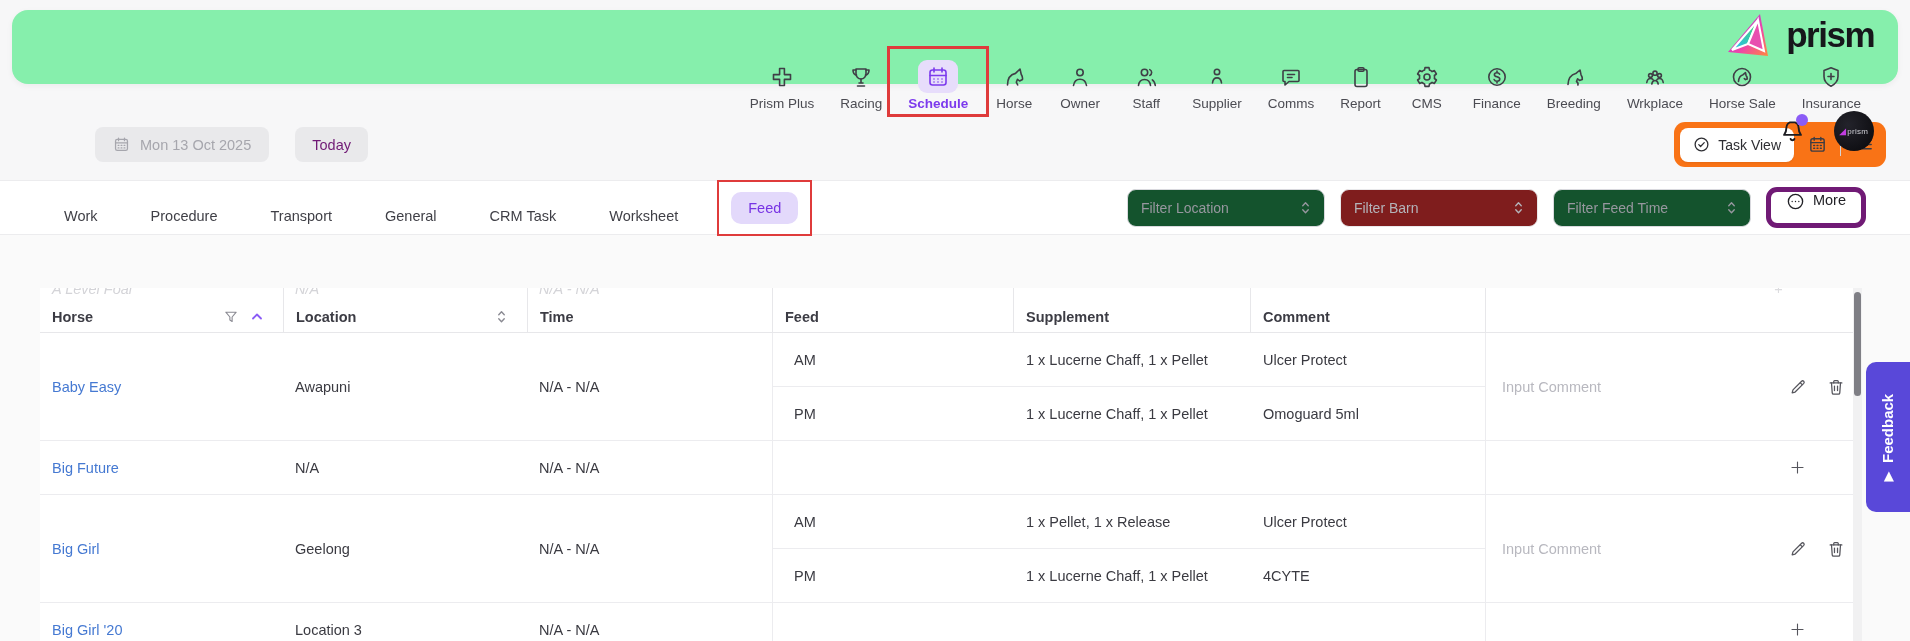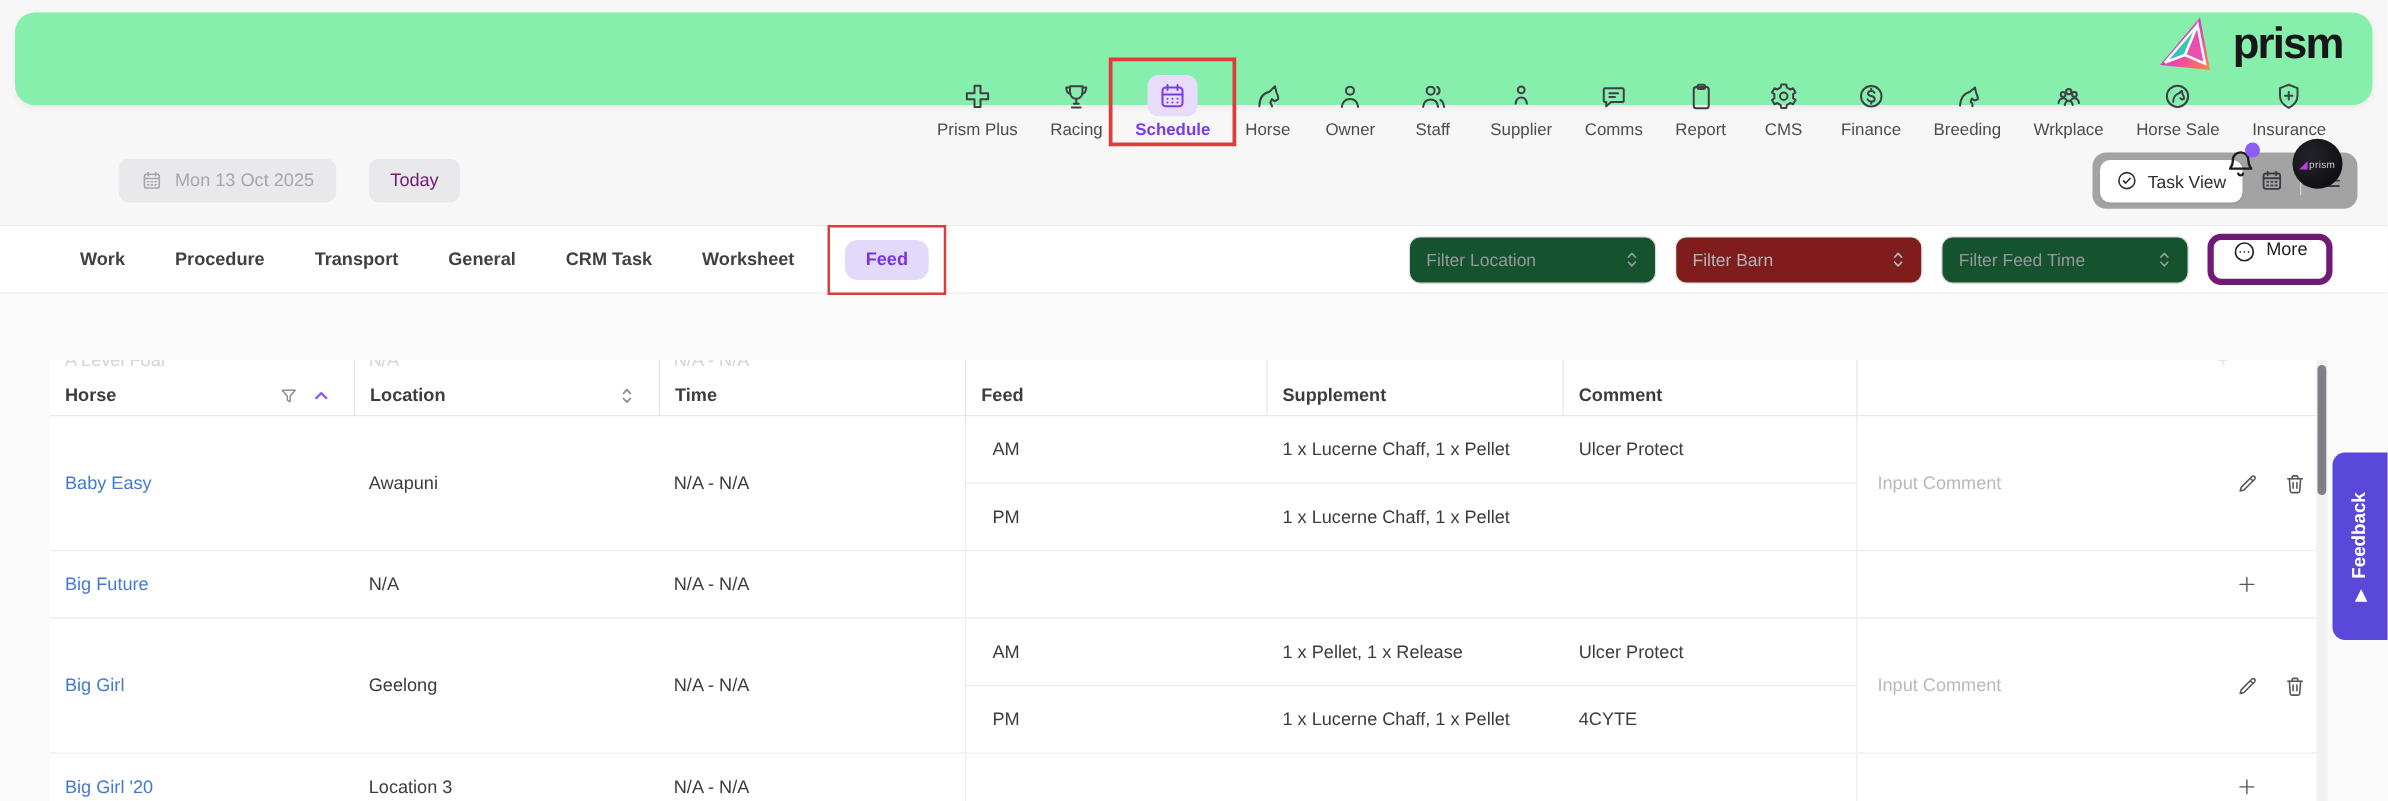--- a/index.html
+++ b/index.html
@@ -31,53 +31,53 @@
     display:flex; align-items:center; justify-content:center; cursor:pointer; overflow:hidden; }
   .avatar span { font-size:8px; color:#cfcfd6; letter-spacing:.3px; }
   .avatar b { color:#c13de0; font-size:8px; margin-right:1px; }
 
   
   .toolbar { margin:38px 24px 0 95px; height:45px; display:flex; align-items:center; }
   .btn-gray { background:#e9e9eb; border-radius:8px; height:35px; display:flex; align-items:center;
     font-size:14.5px; cursor:pointer; border:none; }
   .date-btn { padding:0 18px; gap:10px; color:#a6a6ad; }
   .today-btn { margin-left:26px; padding:0 17px; color:#701a75;text-align:center; }
-  .view-switch { margin-left:auto; background:#a3a3a3; border-radius:11px; padding:5px 6px;
+  .view-switch { margin-left:auto; background:#f97316; border-radius:11px; padding:5px 6px;
     display:flex; align-items:center; gap:7px; height:45px; }
   .task-view-pill { background:#fff; border-radius:8px; height:34px; padding:0 13px; display:flex;
     gap:8px; align-items:center; font-size:14px; color:#2e2e33; box-shadow:0 1px 2px rgba(0,0,0,.08);
     cursor:pointer; }
   .vs-icon-btn { width:32px; height:32px; display:flex; align-items:center; justify-content:center;
     color:#3c3c43; cursor:pointer; }
   .vs-divider { width:1px; height:22px; background:#d5d5d9; }
 
   
   .tabs-row { margin-top:13px; height:55px; background:#fff; border-top:1px solid #ececee;
     border-bottom:1px solid #ececee; display:flex; align-items:center; padding:0 44px 0 64px; }
-  .tabs { display:flex; align-items:center; gap:40px;font-weight:bold; }
+  .tabs { display:flex; align-items:flex-end; gap:53px; }
   .tab { font-size:14.5px; color:#3f3f46; cursor:pointer; white-space:nowrap; position:relative; }
   .tab.active { background:#e3d9fb; color:#7733e4; padding:8px 17px; border-radius:10px; }
   .tab .red-box { top:-12px; bottom:-12px; left:-14px; right:-14px; border-width:2.5px; }
   .filters { margin-left:auto; display:flex; align-items:center; gap:15px; }
   .select { width:198px; height:38px; border:1px solid #d9d9de; border-radius:9px; background:#14532d;
     display:flex; align-items:center; justify-content:space-between; padding:0 13px;
     color:#97979f; font-size:14px; cursor:pointer; }
   .select.disabled { background:#7f1d1d; border-color:#e9e9eb; color:#b4b4ba; cursor:default; }
   .more-btn { height:41px; border:5px solid #701a75; border-radius:11px; background:#fff;
     padding:0 15px; display:flex; gap:8px; font-size:14.5px; color:#212126;
     cursor:pointer; }
 
   
   .content { position:relative; height:416px; background:#fafafa; overflow:hidden; }
   .feed-table { position:absolute; left:40px; top:53px; width:1813px; background:#fff; }
   .grid-cols { display:grid; grid-template-columns:243px 244px 245px 241px 237px 235px 277px 1fr; }
   .thead { position:relative; height:45px; border-bottom:1px solid #e7e7ea; overflow:hidden;
     background:#fff; }
   .ghost-row { position:absolute; left:0; right:0; top:-7px; color:#d4d4d8; font-size:14.5px; }
-  .ghost-row > div { padding-left:12px; }
+  .ghost-row > div { padding-left:12px;font-style:italic; }
   .ghost-plus { color:#dcdcdf; padding-left:26px; }
   .head-cells { position:relative; height:45px; }
   .hcell { display:flex; align-items:center; padding:12px 20px 0 12px; font-size:14.5px;
     font-weight:700; color:#3c3c44; border-left:1px solid #e7e7ea; }
   .hcell:first-child { border-left:none; }
   .hcell .h-icons { margin-left:auto; display:flex; align-items:center; gap:12px; color:#8a8a92; }
   .caret-purple { color:#8b5cf6; }
 
   .trow { border-bottom:1px solid #ececef; }
   .cell { display:flex; align-items:center; font-size:14.5px; color:#3a3a41; padding-left:12px; }
@@ -447,20 +447,21 @@
      <div class="cell">N/A - N/A</div>
      <div class="feed-group">
             <div class="sub-row">
        <div class="cell time">AM</div>
        <div class="cell">1 x Lucerne Chaff, 1 x Pellet</div>
        <div class="cell">Ulcer Protect</div>
      </div>
             <div class="sub-row">
        <div class="cell time">PM</div>
        <div class="cell">1 x Lucerne Chaff, 1 x Pellet</div>
+       <div class="cell">Omoguard 5ml</div>
      </div>
           </div>
      <div class="cell comment-cell">
             <span>Input Comment</span>
           </div>
      <div class="actions-cell">
             <span class="icon-btn">
               <span>
                 <svg width="18" height="18" viewBox="0 0 20 20" fill="none" stroke="currentColor" stroke-width="1.4" stroke-linejoin="round">
                   <path d="M3.5 16.5l.9-3.3 9.6-9.6a1.7 1.7 0 0 1 2.4 2.4l-9.6 9.6z"></path>

